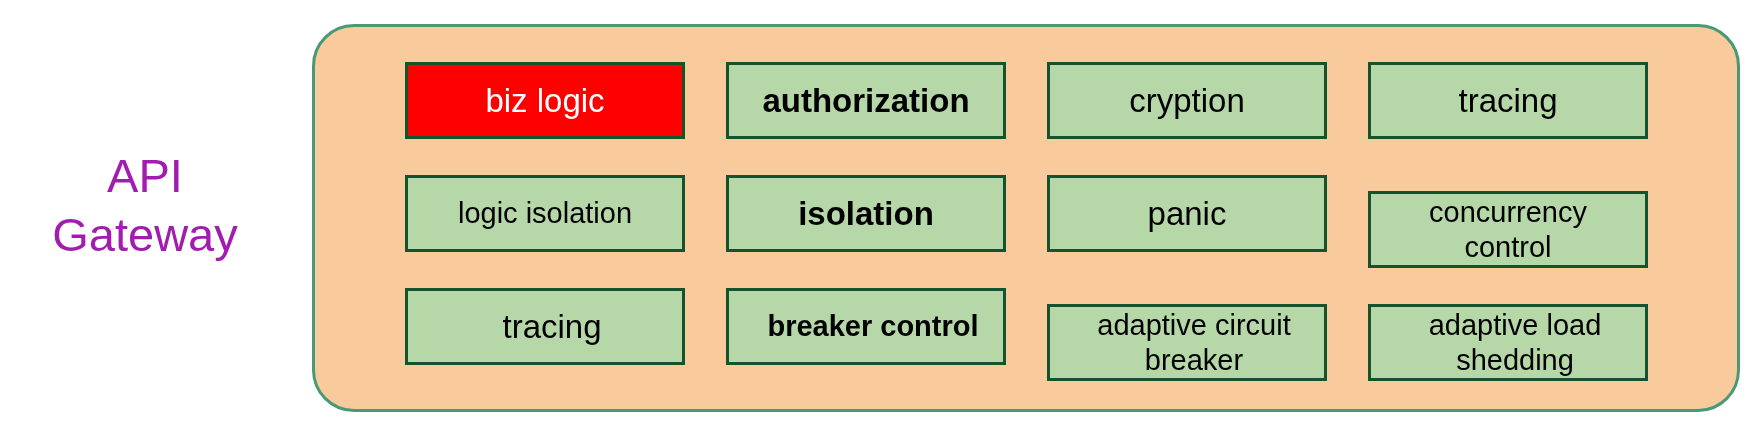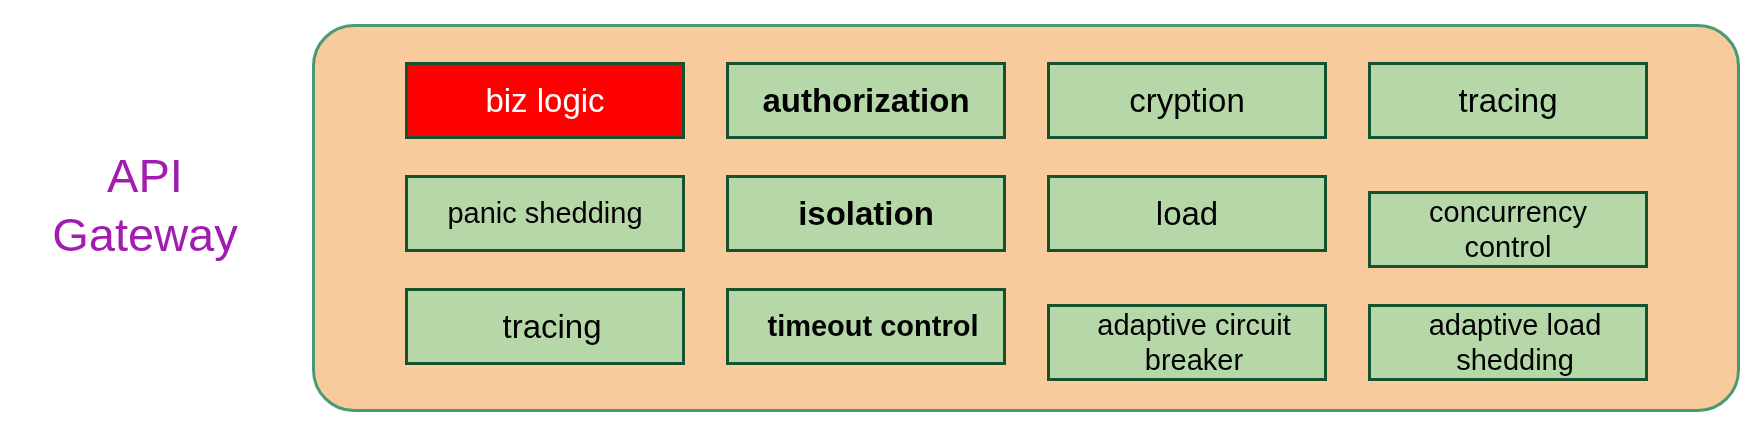--- a/index.html
+++ b/index.html
@@ -113,28 +113,28 @@
 Gateway</div>
 
   <div class="gateway-container">
     <div class="capability-grid">
 
       <div class="cap-box highlight col-0 row-0">biz logic</div>
       <div class="cap-box col-1 row-0">authorization</div>
       <div class="cap-box col-2 row-0">cryption</div>
       <div class="cap-box col-3 row-0">tracing</div>
 
-      <div class="cap-box small-text col-0 row-1">panic shedding</div>
+      <div class="cap-box small-text col-0 row-1">logic isolation</div>
       <div class="cap-box col-1 row-1">isolation</div>
-      <div class="cap-box col-2 row-1">load</div>
+      <div class="cap-box col-2 row-1">panic</div>
       <div class="cap-box two-line col-3 row-1">concurrency
 control</div>
 
       <div class="cap-box col-0 row-2">tracing</div>
-      <div class="cap-box small-text col-1 row-2">timeout control</div>
+      <div class="cap-box small-text col-1 row-2">breaker control</div>
       <div class="cap-box two-line col-3 row-2">adaptive load
 shedding</div>
       <div class="cap-box two-line col-2 row-2">adaptive circuit
 breaker</div>
 
     </div>
   </div>
 </div>
 
 </body></html>

